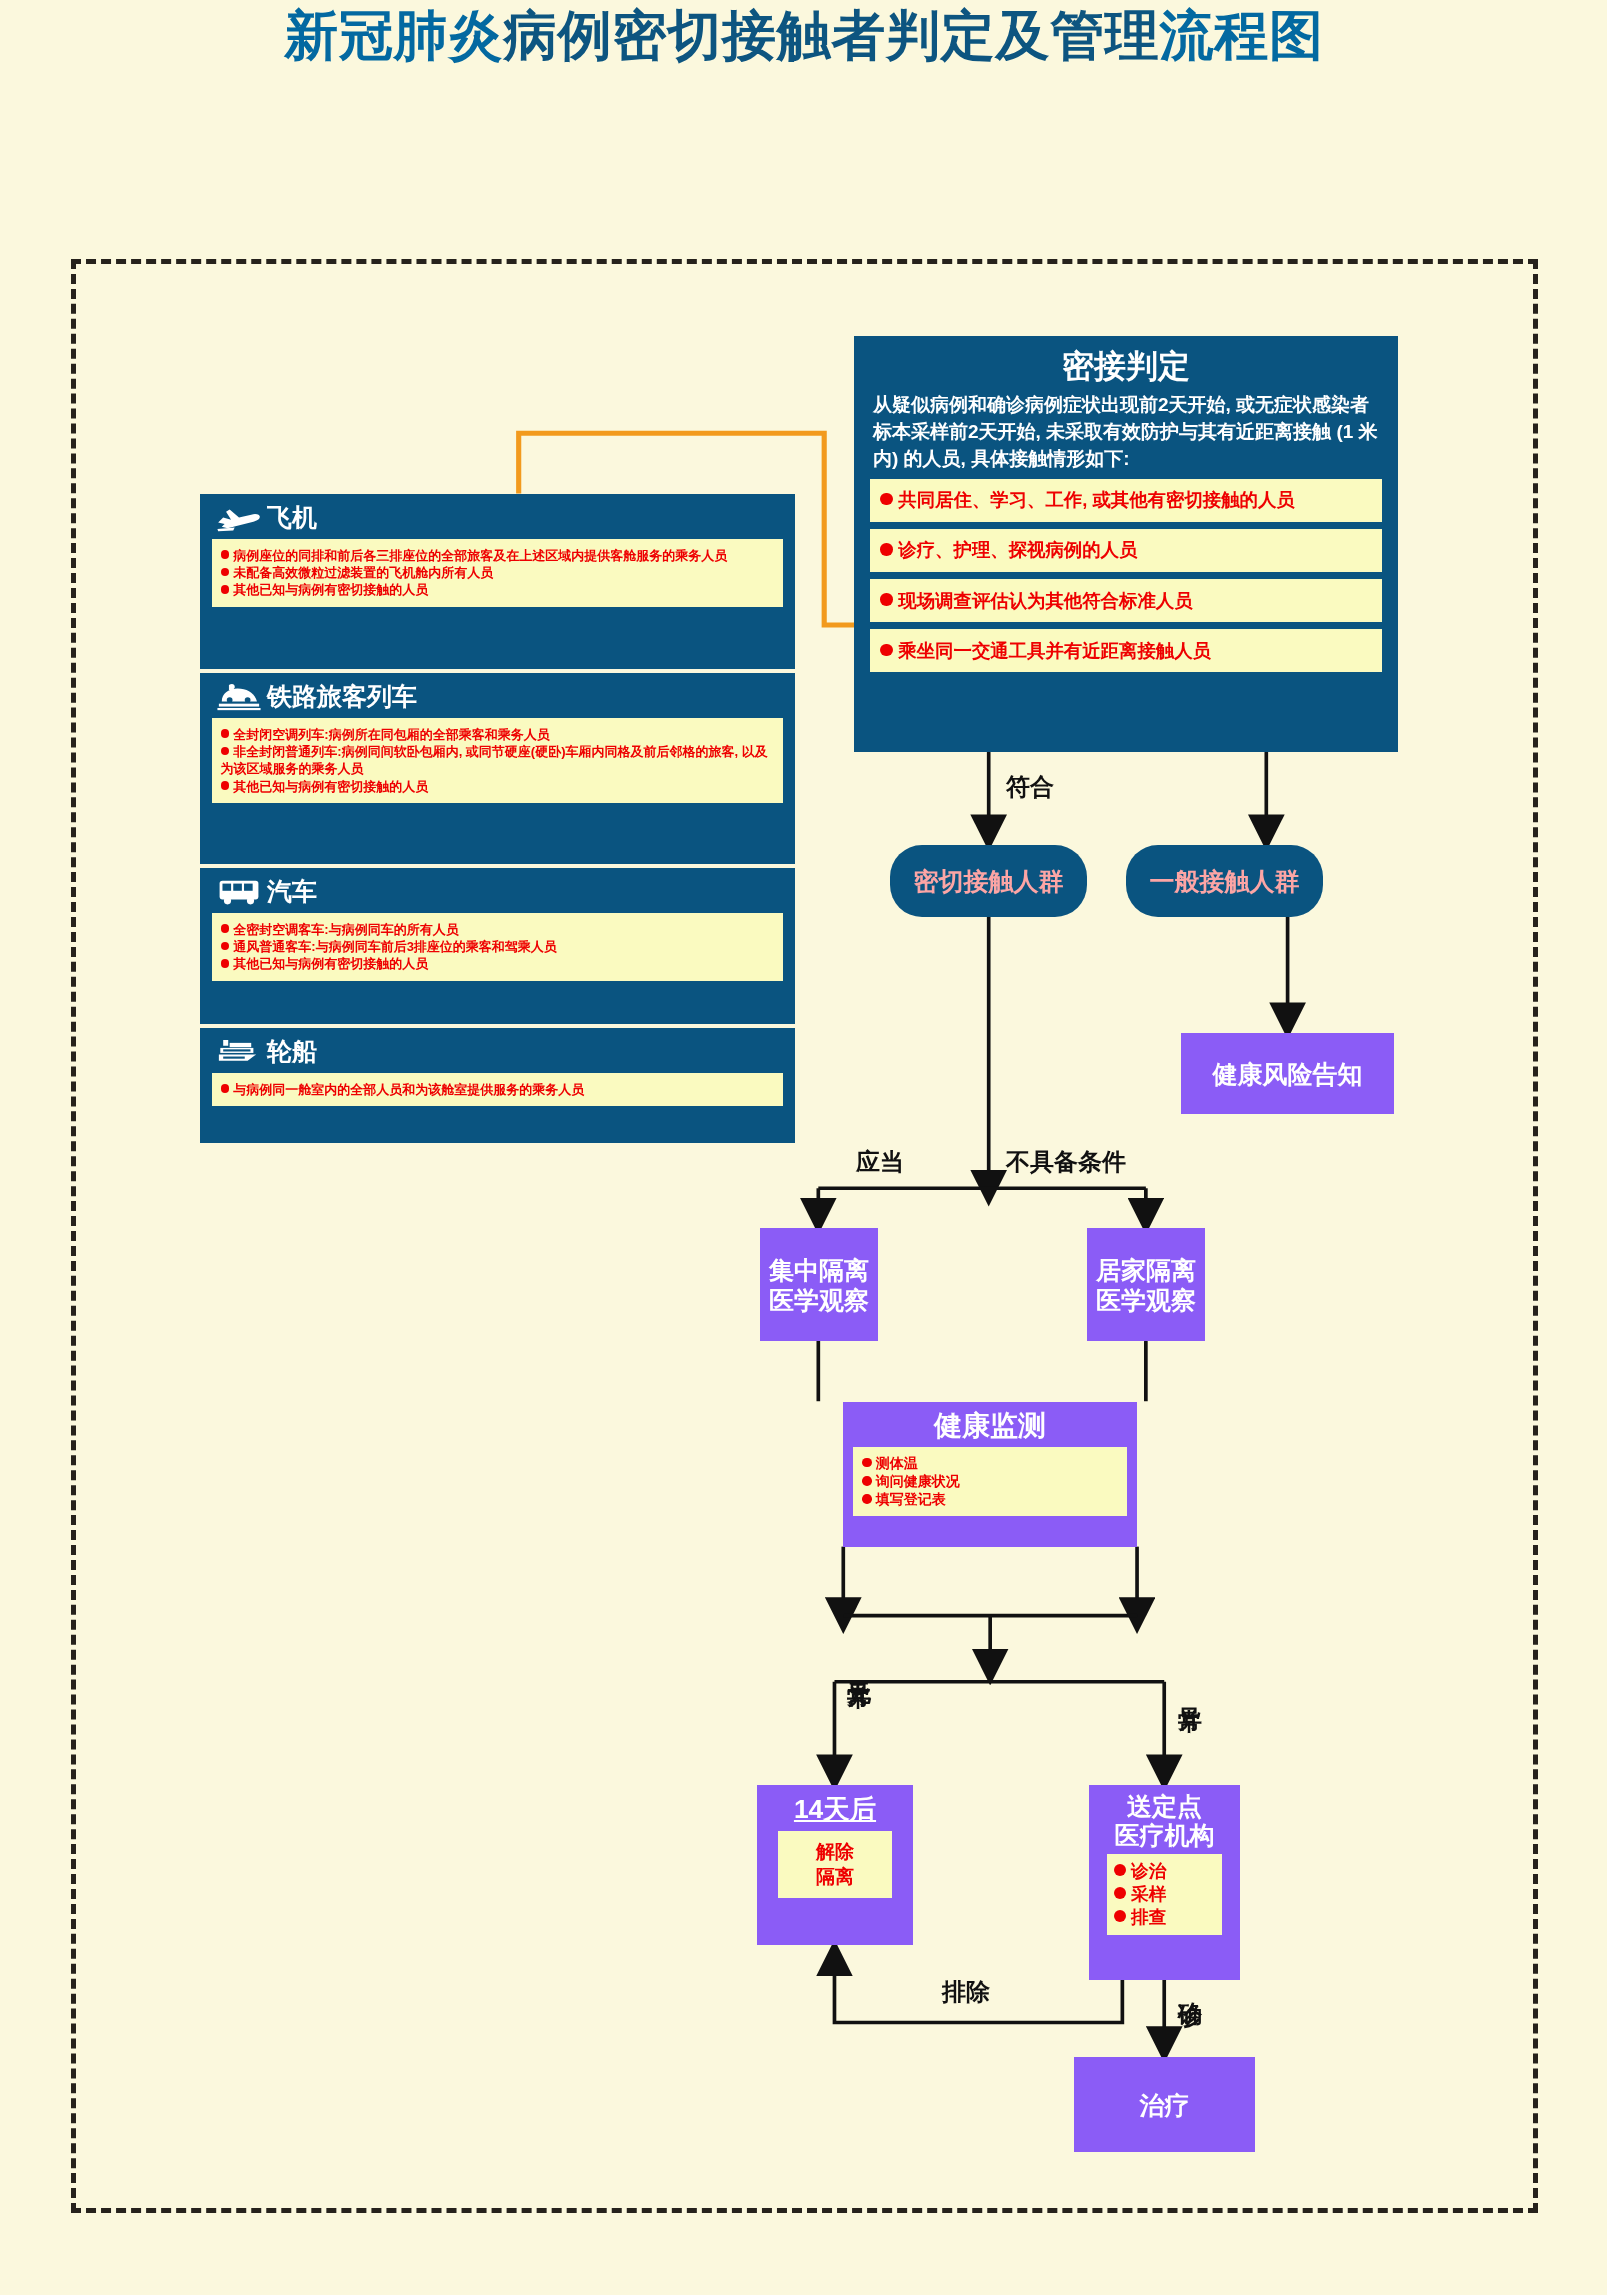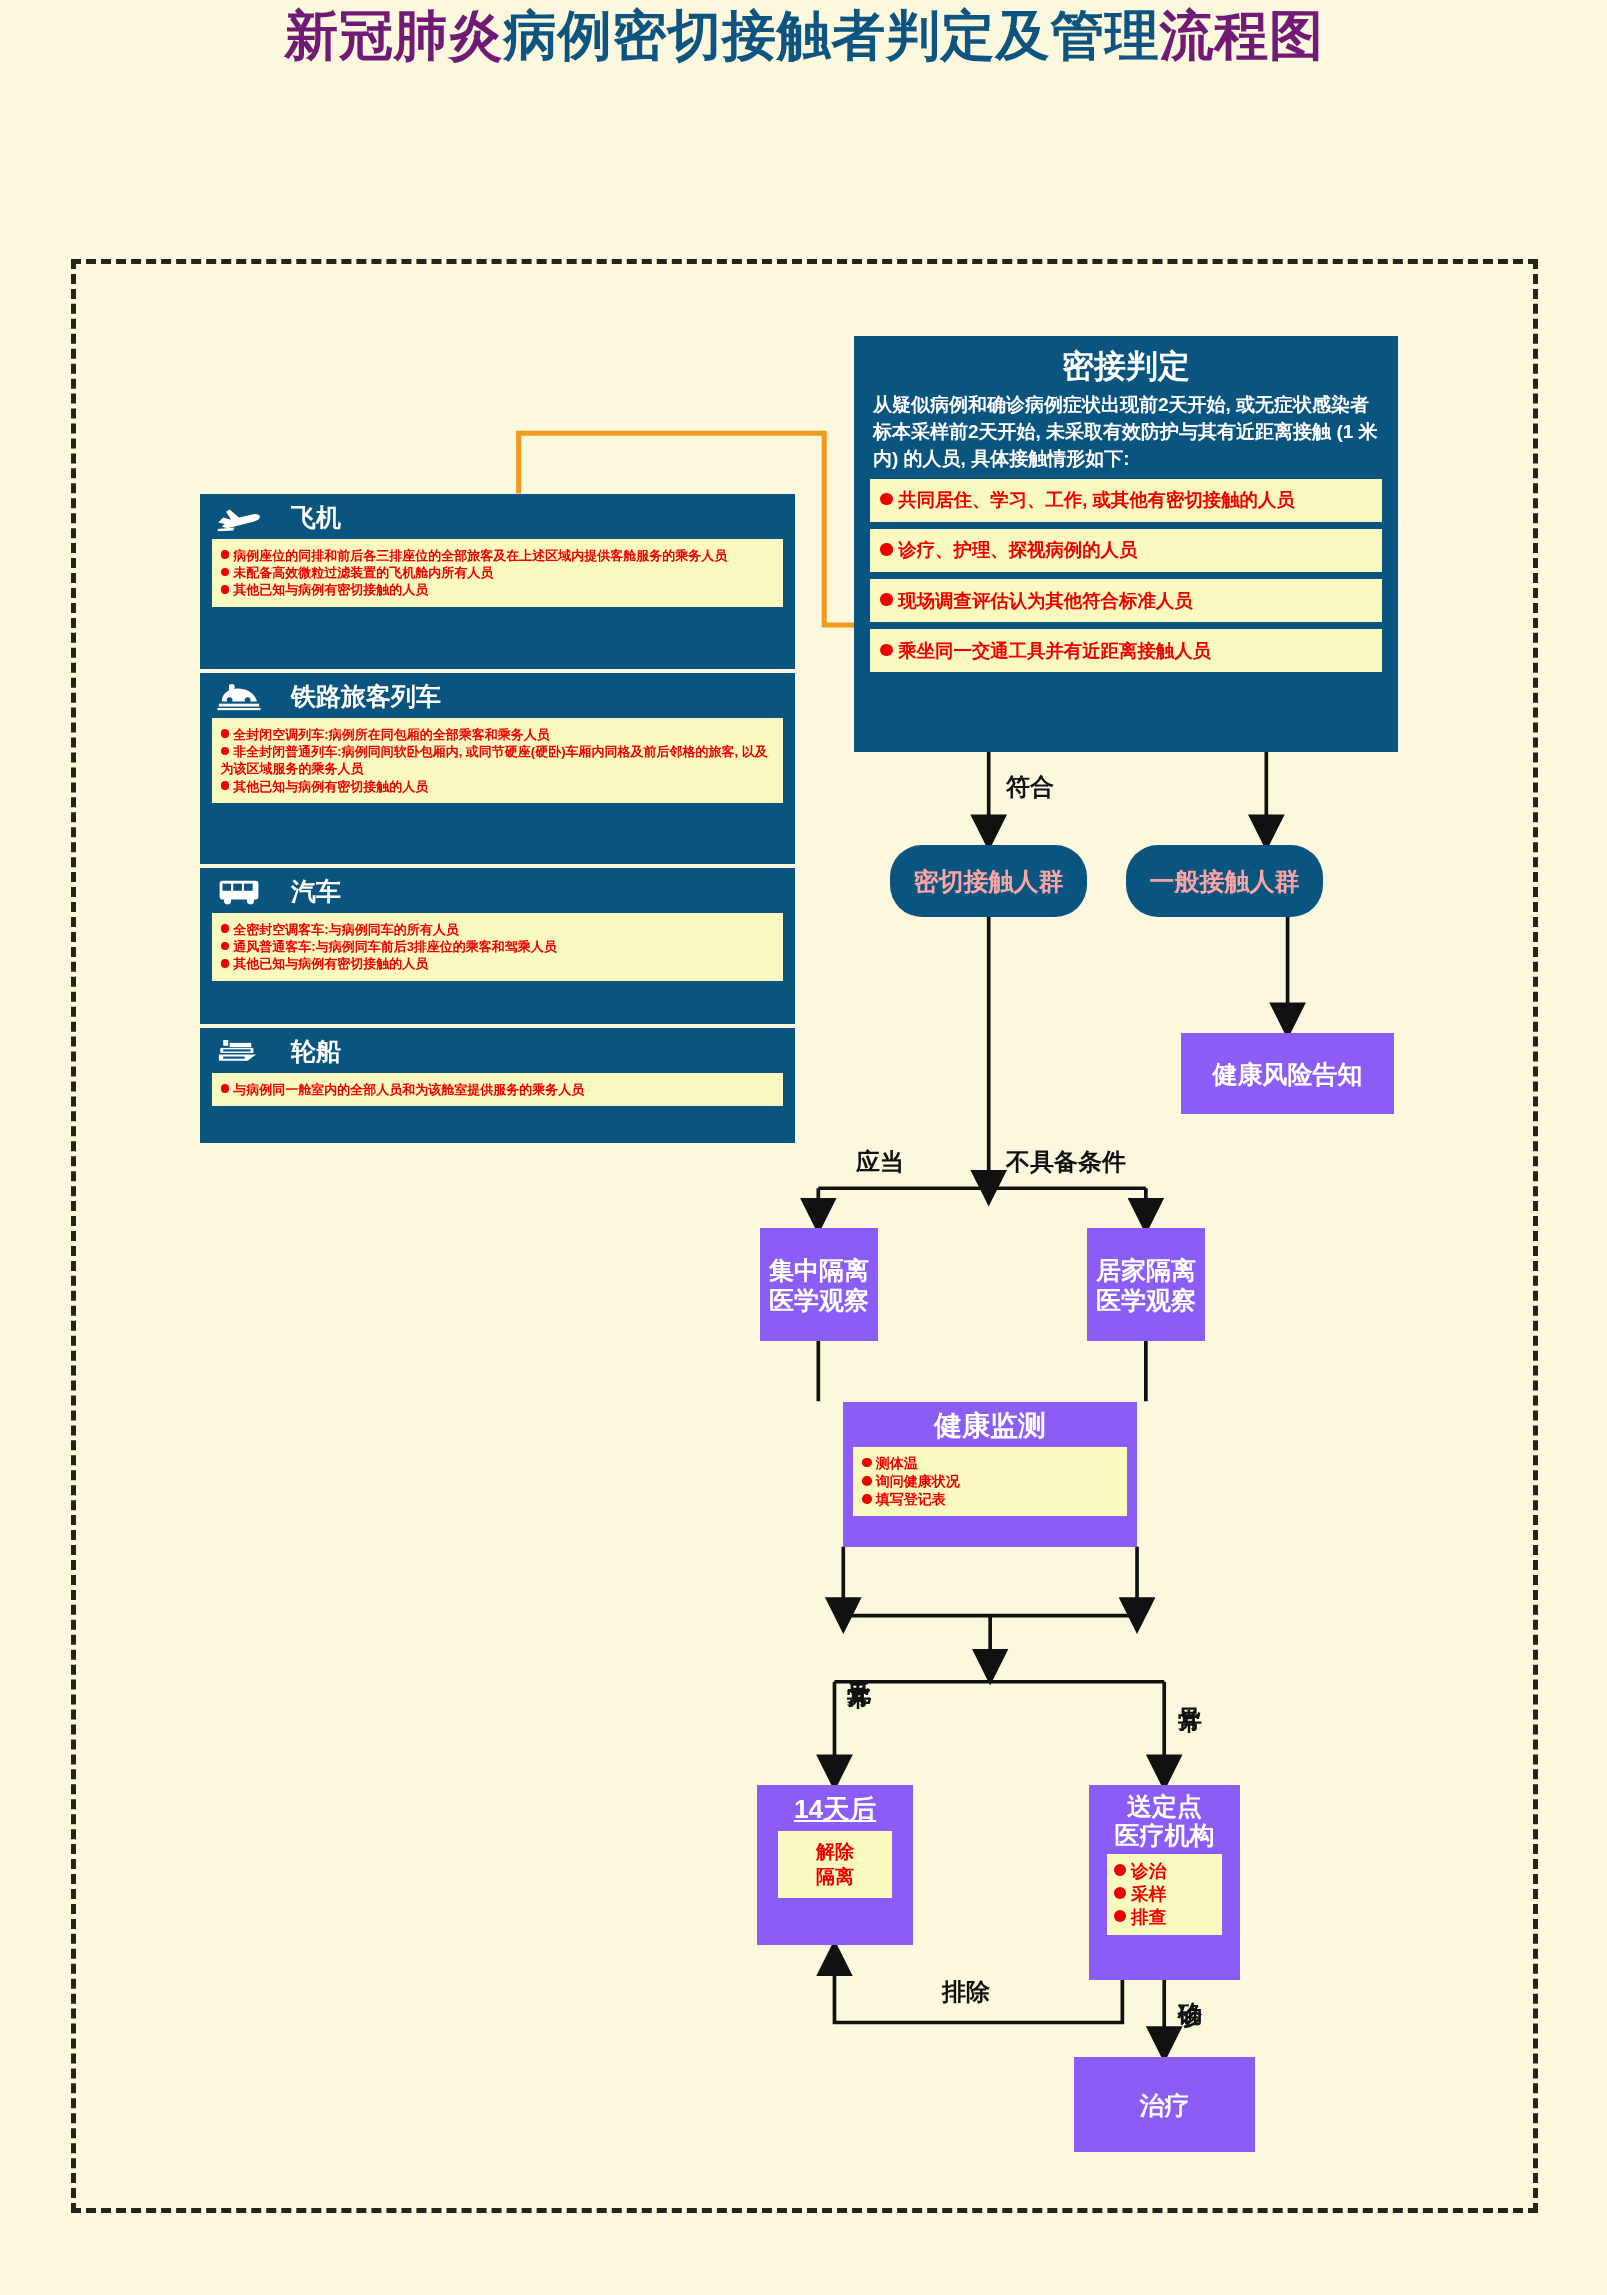--- a/index.html
+++ b/index.html
@@ -15,21 +15,21 @@
     overflow:hidden;
   }
 
   
   #title{
     position:absolute; left:0; top:155; width:1608px;
     text-align:center;
     font-size:54px; font-weight:bold; letter-spacing:0.7px;
     white-space:nowrap;
   }
-  #title .k{ color:#701a75; }
+  #title .k{ color:#0369a1; }
   #title .b{ color:#0d5580; }
 
   
   #frame{
     position:absolute;
     left:71px; top:259px;
     width:1467px; height:1954px;
     border:5.1px dashed #26221c;
   }
 
@@ -69,21 +69,21 @@
   }
   #mainPanel .yellowbox{
     margin:0 16px 7.3px 16px;
     font-size:18.4px;
     padding:9.5px 10.3px;
   }
 
   
   .tp{ left:200px; width:595px; }
   .tp .hd{
-    display:flex; align-items:center; gap:29px;
+    display:flex; align-items:center; gap:5px;
     padding:7.3px 0 4.4px 16px;
     font-size:25px; font-weight:bold; color:#fff;
   }
   .tp .ico{ width:46px; height:29px; display:block; flex:none;}
   .tp .yellowbox{
     margin:0 11.8px 10.3px 11.8px;
     font-size:13px;
     padding:8px 8.8px 8px 8.8px;
     line-height:1.33;
   }

